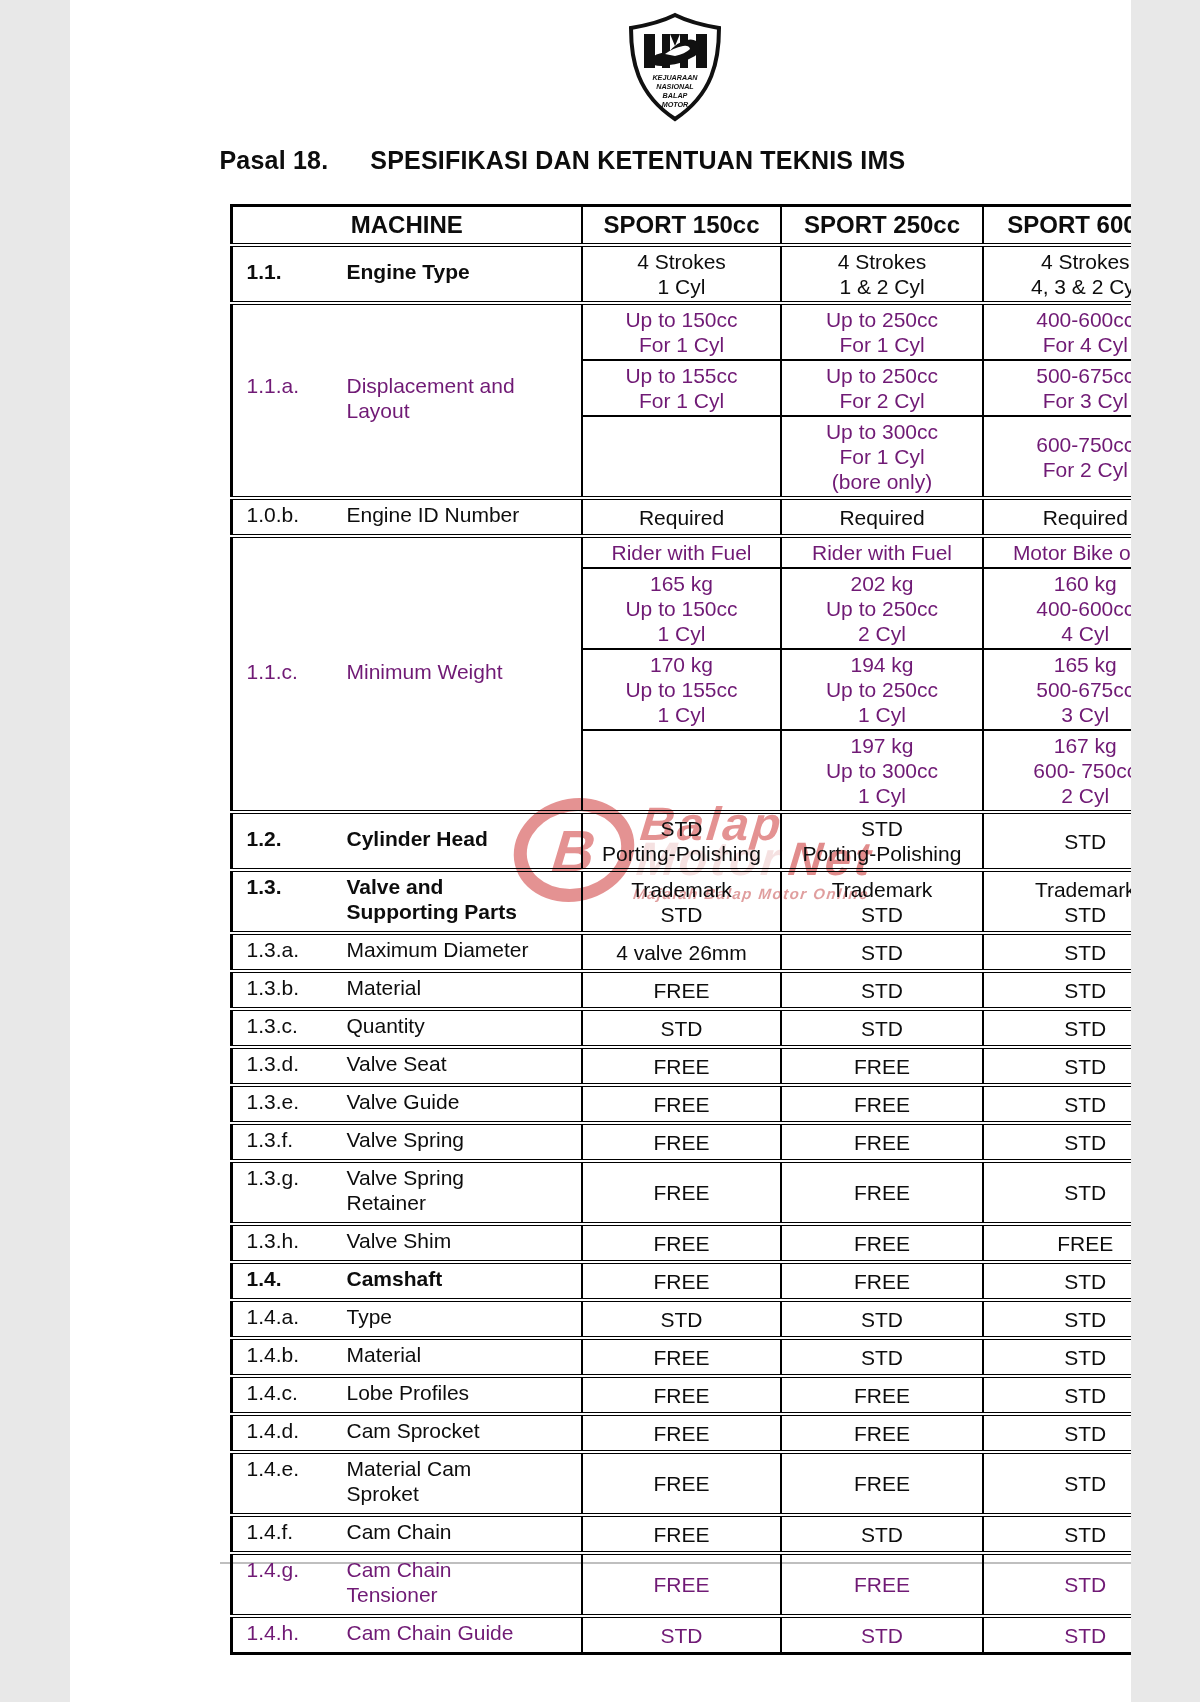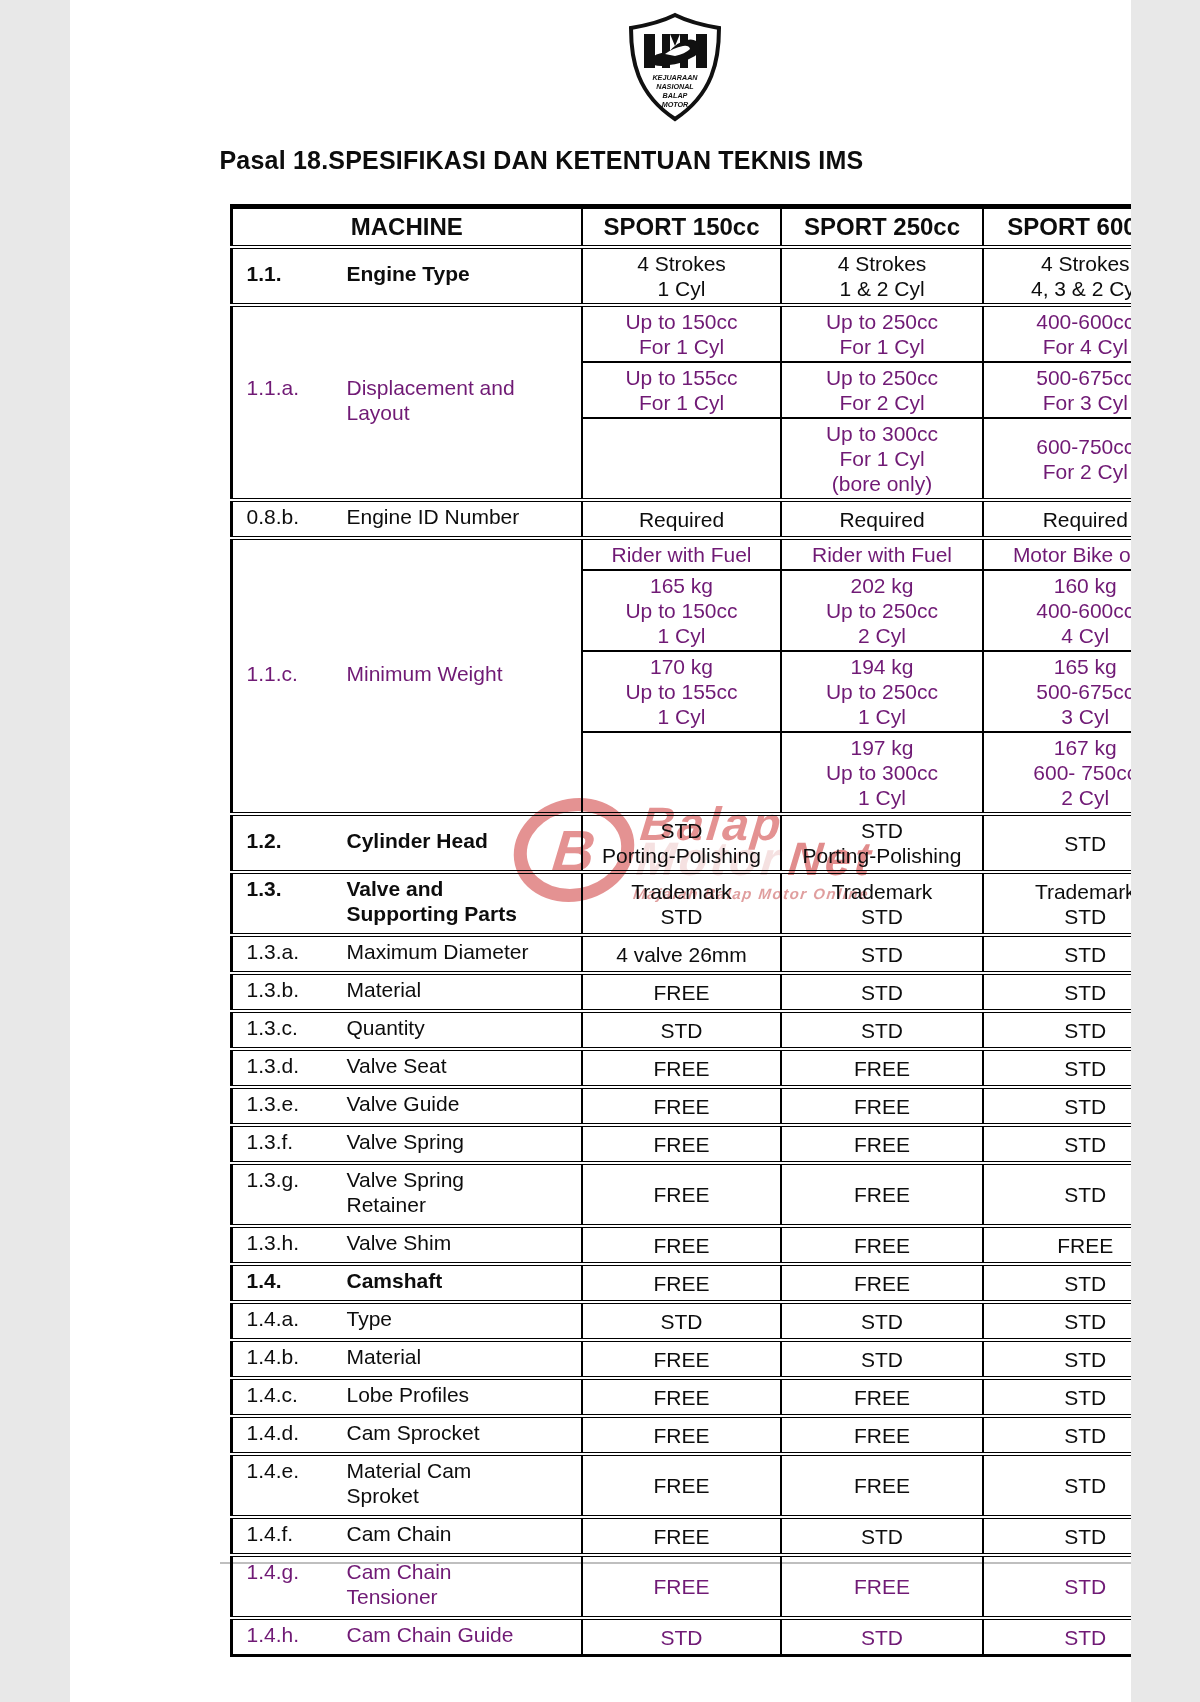--- a/index.html
+++ b/index.html
@@ -6,40 +6,40 @@
   .page{
     position:relative;width:1061px;height:1702px;background:#ffffff;
     font-family:"Liberation Sans",sans-serif;color:#0d0d0d;overflow:hidden;
     margin:0 auto;
   }
   
   .logo{position:absolute;left:552px;top:12px;width:106px;height:110px;}
   
   .title{position:absolute;left:150px;top:146px;font-size:25px;font-weight:bold;
     letter-spacing:.2px;white-space:nowrap;}
-  .title .t-prefix{}
+  .title .t-prefix{margin-right:42px;}
   
   .wm{position:absolute;left:444px;top:798px;display:flex;align-items:flex-start;
       gap:4px;z-index:1;opacity:.55;color:#cf3a3a;transform:skewX(-6deg);}
   .wm-ring{width:94px;height:78px;border:13px solid #cf3a3a;border-radius:50%;
       display:flex;align-items:center;justify-content:center;
       font-size:58px;font-weight:bold;font-style:italic;color:#cf3a3a;}
   .wm-words{line-height:1;margin-top:2px;}
   .wm-line1{font-size:47px;font-weight:800;font-style:italic;letter-spacing:3px;}
   .wm-line2{font-size:47px;font-weight:800;font-style:italic;letter-spacing:3px;
       margin-top:-12px;color:#eec9c9;}
   .wm-net{color:#c92f2f;margin-left:6px;}
   .wm-cap{font-size:15px;font-weight:bold;font-style:italic;margin-top:4px;
       letter-spacing:1.5px;color:#c75050;}
   
   .spec-wrap{position:absolute;left:160px;top:204px;z-index:2;}
   table.spec{border-collapse:collapse;table-layout:fixed;width:957px;
       background:transparent;border:3px solid #000;}
   table.spec th,table.spec td{border:2px solid #000;background:transparent;}
-  table.spec thead th{border-top:5px solid #000000;border-bottom:4px double #000;
+  table.spec thead th{border-top:2px solid #000000;border-bottom:4px double #000;
       font-size:24px;font-weight:bold;padding:4px 2px;text-align:center;}
   table.spec td{font-size:21px;line-height:25px;vertical-align:middle;}
   tr.group-start td{border-top:4px double #000;}
   td.val{text-align:center;padding:2px 4px;white-space:pre-line;}
   td.labelcell{vertical-align:top;padding:2px 4px 7px 14px;text-align:left;}
   td.labelcell .num{display:inline-block;width:100px;vertical-align:top;}
   td.labelcell .lbl{display:inline-block;vertical-align:top;white-space:pre-line;
       max-width:220px;}
   .red{color:#701a75;}
   .bold{font-weight:bold;}
@@ -134,21 +134,21 @@
           </tr>
           <tr>
             <td class="val red"></td>
             <td class="val red">Up to 300cc
 For 1 Cyl
 (bore only)</td>
             <td class="val red">600-750cc
 For 2 Cyl</td>
           </tr>
           <tr class="group-start">
-            <td class="labelcell" rowspan="1"><span class="num">0.8.b.</span><span class="lbl">Engine ID Number</span></td>
+            <td class="labelcell" rowspan="1"><span class="num">1.0.b.</span><span class="lbl">Engine ID Number</span></td>
             <td class="val">Required</td>
             <td class="val">Required</td>
             <td class="val">Required</td>
           </tr>
           <tr class="group-start">
             <td class="labelcell red" rowspan="4"><span class="num">1.1.c.</span><span class="lbl">Minimum Weight</span></td>
             <td class="val red">Rider with Fuel</td>
             <td class="val red">Rider with Fuel</td>
             <td class="val red">Motor Bike only</td>
           </tr>

